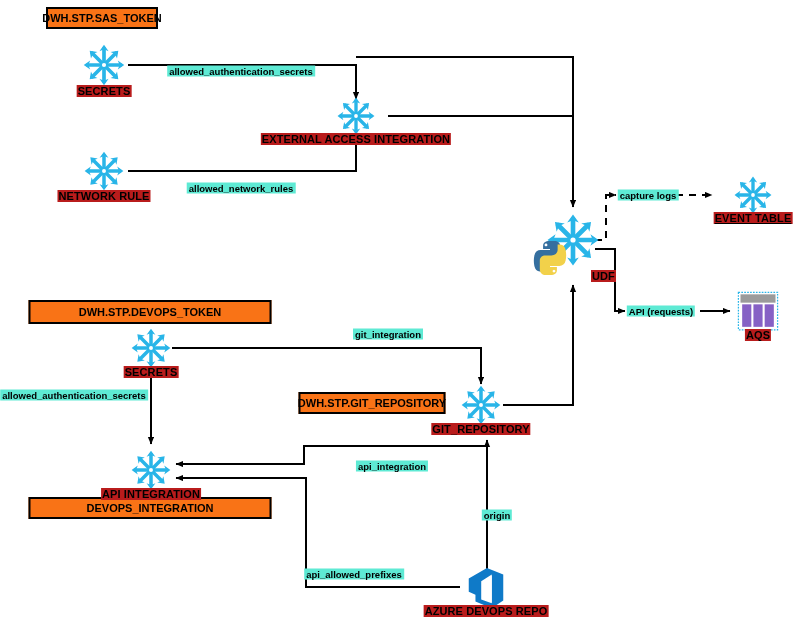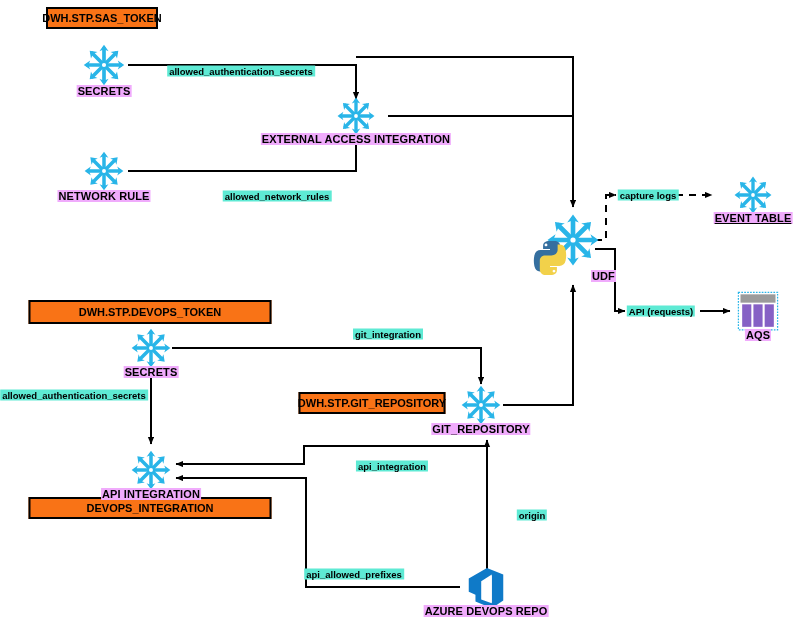--- a/index.html
+++ b/index.html
@@ -35,21 +35,21 @@
     top: 50%;
     transform: translate(-50%, -50%);
     line-height: 0;
   }
   .node-label {
     position: absolute;
     left: 50%;
     top: 50%;
     transform: translateX(-50%);
     white-space: nowrap;
-    background: #f0abfc;
+    background: #b91c1c;
     color: #000000;
     font-weight: bold;
     font-size: 11px;
     letter-spacing: 0.1px;
     padding: 0 1px;
   }
   .box {
     position: absolute;
     transform: translate(-50%, -50%);
     border: 2px solid #000000;
@@ -395,22 +395,22 @@
     <span class="azure-icon">
       <svg width="48" height="46" viewBox="0 0 100 96">
         <path fill="#0f7ac8" d="M52 6 L86 20 L86 74 L62 90 L28 76 L28 62 L14 56 L14 28 Z M62 20 L40 34 L40 72 L62 80 Z"></path>
         <path fill="#ffffff" d="M62 22 L42 35 L42 70 L62 78 Z"></path>
       </svg>
     </span>
     <span class="node-label" style="top:17px;">AZURE DEVOPS REPO</span>
   </div>
 
   <div class="edge-label" style="left:241px; top:71px;">allowed_authentication_secrets</div>
-  <div class="edge-label" style="left:241px; top:196px;margin-left:36px;">allowed_network_rules</div>
+  <div class="edge-label" style="left:241px; top:188px;">allowed_network_rules</div>
   <div class="edge-label" style="left:648px; top:195px;text-align:center;">capture logs</div>
   <div class="edge-label" style="left:661px; top:311px;">API (requests)</div>
   <div class="edge-label" style="left:388px; top:334px;">git_integration</div>
   <div class="edge-label" style="left:74px; top:395px;">allowed_authentication_secrets</div>
   <div class="edge-label" style="left:392px; top:466px;">api_integration</div>
-  <div class="edge-label" style="left:497px; top:515px;margin-left:35px;">origin</div>
+  <div class="edge-label" style="left:497px; top:515px;">origin</div>
   <div class="edge-label" style="left:354px; top:574px;">api_allowed_prefixes</div>
 
 </div>
 
 </body></html>

